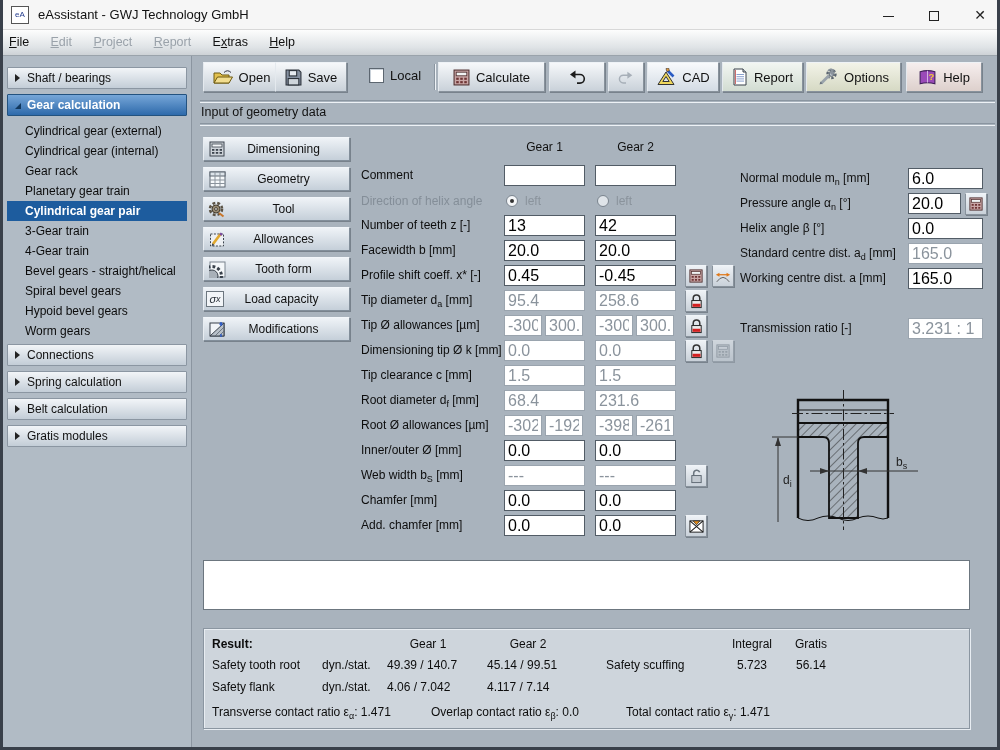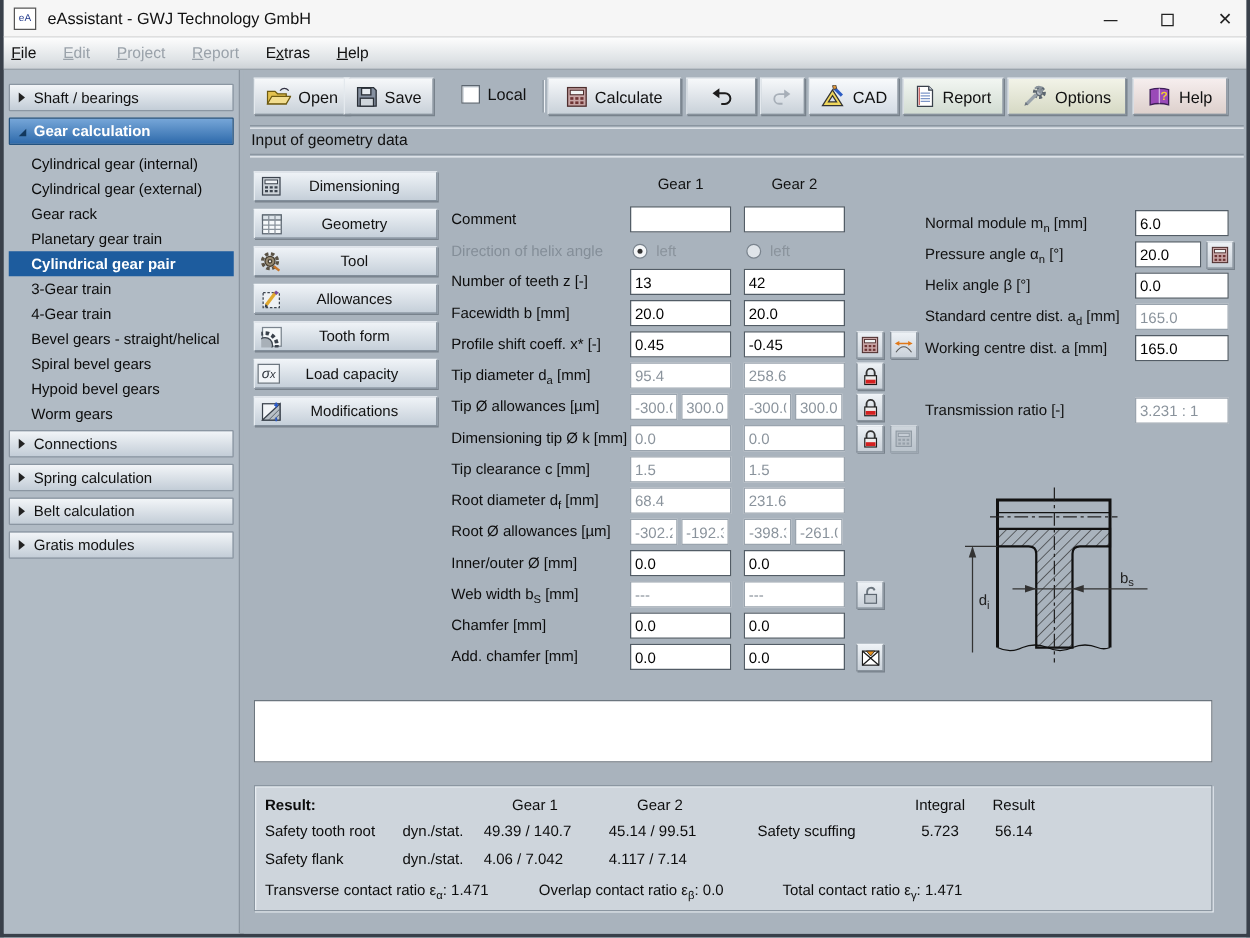--- a/index.html
+++ b/index.html
@@ -47,21 +47,21 @@
   .nbtn { position:absolute; left:8px; width:147px; height:24px; background:linear-gradient(#eff3f7,#c5cfd9); border:1px solid #828e9a; border-top-color:#f2f6fa; border-left-color:#e8edf2; box-shadow:1px 1px 0 #78828c; display:flex; align-items:center; font-size:12px; }
   .nbtn .nicon { width:22px; height:20px; margin-left:2px; display:flex; align-items:center; justify-content:center; }
   .nbtn .nlab { flex:1; text-align:center; padding-right:10px; }
 
   
   .colhdr { position:absolute; top:84px; width:81px; text-align:center; color:#111; }
   .frow { position:absolute; left:0; height:21px; line-height:21px; width:805px; }
   .lbl { position:absolute; left:166px; white-space:nowrap; color:#0d0d0d; }
   .lbl.dis { color:#848e98; }
   sub { font-size:9px; }
-  .inp { position:absolute; height:21px; background:#fff; border:1px solid #525c66; padding:0 3px; font-family:"Liberation Sans",sans-serif; font-size:12px; color:#000; }
+  .inp { position:absolute; height:21px; background:#fff; border:1px solid #525c66; padding:0 3px; font-family:"Liberation Sans",sans-serif; font-size:16px; color:#000; }
   .inp.dis { border-color:#9aa4ae; color:#8a939c; }
   .g1 { left:309px; width:81px; } .g2 { left:400px; width:81px; }
   .g1a { left:309px; width:38px; } .g1b { left:350px; width:38px; }
   .g2a { left:400px; width:38px; } .g2b { left:441px; width:38px; }
   .ibtn { position:absolute; width:22px; height:22px; top:0px; background:linear-gradient(#eef2f6,#c9d1d9); border:1px solid #88929c; border-top-color:#f0f4f8; box-shadow:1px 1px 0 #78828c; display:flex; align-items:center; justify-content:center; }
   .ibtn.dis { opacity:.55; }
   .radio { position:absolute; top:4px; width:12px; height:12px; border-radius:50%; background:#f4f6f8; border:1px solid #7a848e; }
   .radio .dot { position:absolute; left:3px; top:3px; width:4px; height:4px; border-radius:50%; background:#333; }
   .rlabel { position:absolute; top:0; color:#8a939c; }
 
@@ -95,22 +95,22 @@
     <span class="mitem dis"><span></span><u>E</u><span>dit</span></span>
     <span class="mitem dis"><span></span><u>P</u><span>roject</span></span>
     <span class="mitem dis"><span></span><u>R</u><span>eport</span></span>
     <span class="mitem"><span>E</span><u>x</u><span>tras</span></span>
     <span class="mitem"><span></span><u>H</u><span>elp</span></span>
   </div>
 
   <div id="sidebar">
     <div class="shdr"><span class="tri"></span><span>Shaft / bearings</span></div>
     <div class="shdr exp"><span class="tri"></span><span>Gear calculation</span></div>
+    <div class="sitem">Cylindrical gear (external)</div>
     <div class="sitem">Cylindrical gear (internal)</div>
-    <div class="sitem">Cylindrical gear (external)</div>
     <div class="sitem">Gear rack</div>
     <div class="sitem">Planetary gear train</div>
     <div class="sitem sel">Cylindrical gear pair</div>
     <div class="sitem">3-Gear train</div>
     <div class="sitem">4-Gear train</div>
     <div class="sitem">Bevel gears - straight/helical</div>
     <div class="sitem">Spiral bevel gears</div>
     <div class="sitem">Hypoid bevel gears</div>
     <div class="sitem">Worm gears</div>
     <div class="shdr" style="margin-top:3px"><span class="tri"></span><span>Connections</span></div>
@@ -538,21 +538,21 @@
       <text x="126" y="84" font-size="12" fill="#222"><tspan>b</tspan><tspan dy="3" font-size="9">s</tspan></text>
     </svg>
 
     <textarea id="bigcomment" style=""></textarea>
 
     <div id="results">
       <span class="rtxt" style="left:8px;top:8px;font-weight:bold">Result:</span>
       <span class="rtxt rc" style="left:189px;top:8px;width:70px">Gear 1</span>
       <span class="rtxt rc" style="left:289px;top:8px;width:70px">Gear 2</span>
       <span class="rtxt rc" style="left:513px;top:8px;width:70px">Integral</span>
-      <span class="rtxt rc" style="left:577px;top:8px;width:60px">Result</span>
+      <span class="rtxt rc" style="left:577px;top:8px;width:60px">Gratis</span>
 
       <span class="rtxt" style="left:8px;top:29px">Safety tooth root</span>
       <span class="rtxt" style="left:118px;top:29px">dyn./stat.</span>
       <span class="rtxt" style="left:183px;top:29px">49.39  / 140.7</span>
       <span class="rtxt" style="left:283px;top:29px">45.14  / 99.51</span>
       <span class="rtxt" style="left:402px;top:29px">Safety scuffing</span>
       <span class="rtxt rc" style="left:513px;top:29px;width:70px">5.723</span>
       <span class="rtxt rc" style="left:577px;top:29px;width:60px">56.14</span>
 
       <span class="rtxt" style="left:8px;top:51px">Safety flank</span>

